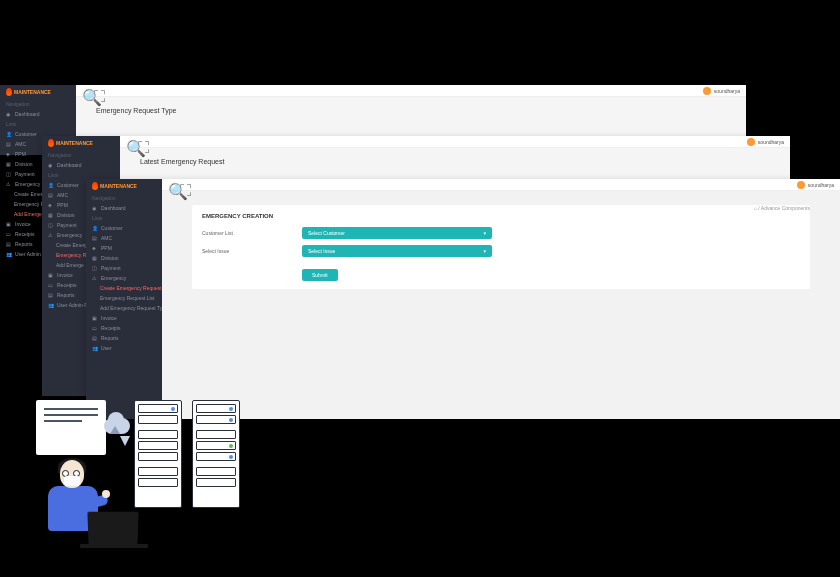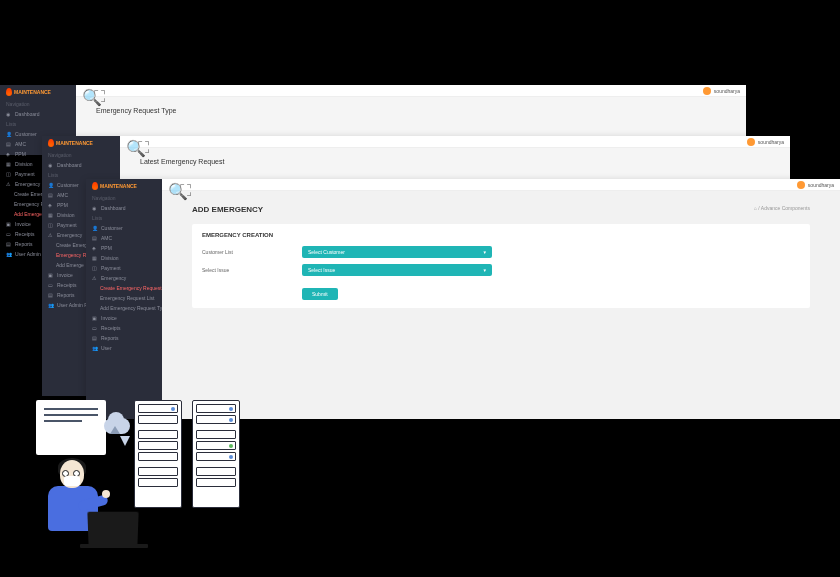--- a/index.html
+++ b/index.html
@@ -301,21 +301,20 @@
       <div class="topbar-spacer"></div>
       <div class="topbar-avatar"></div>
       <span class="topbar-user">soundharya</span>
     </div>
     <div class="content">
       <div class="breadcrumb">
         <span>⌂</span>
         <span>/</span>
         <span>Advance Components</span>
       </div>
-      <div class="page-title-big">ADD EMERGENCY</div>
       <div class="card">
         <div class="card-title">EMERGENCY CREATION</div>
         <div class="form-row">
           <div class="form-label">Customer List</div>
           <div class="form-select">
             <span>Select Customer</span>
             <span>▾</span>
           </div>
         </div>
         <div class="form-row">

